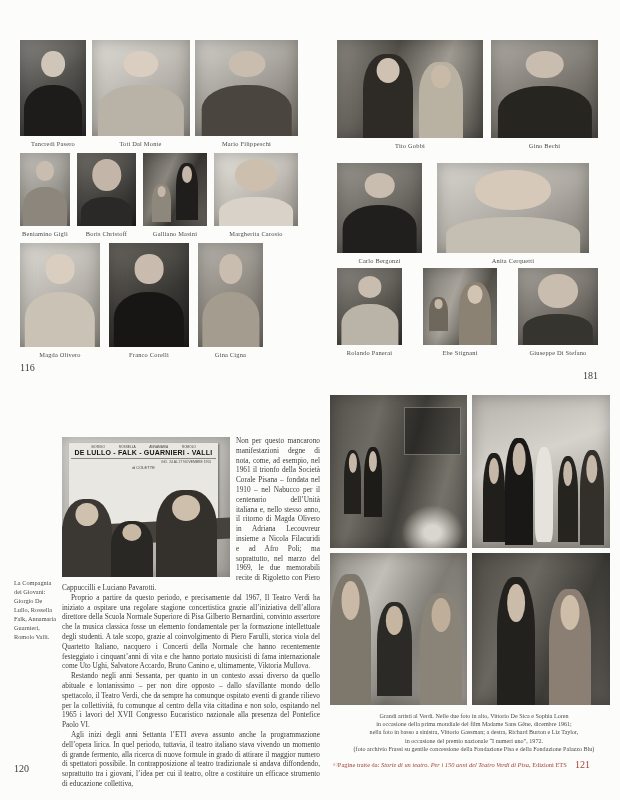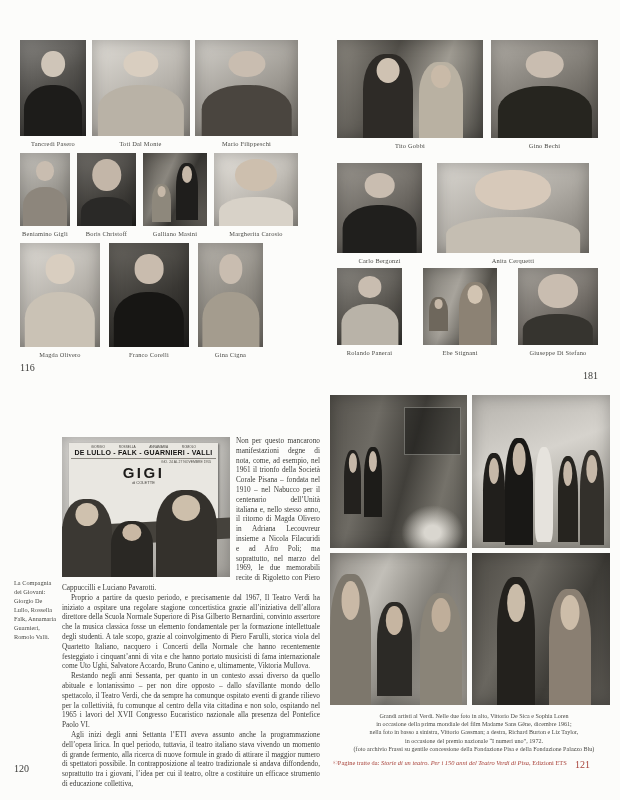--- a/index.html
+++ b/index.html
@@ -63,21 +63,21 @@
   .poster-names{font-size:7px;line-height:8.5px;font-weight:700;text-align:center;letter-spacing:.2px;color:#161514;font-family:"Liberation Sans",sans-serif;border-bottom:.5px solid #8a8780;padding-bottom:1px}
   .poster-date{font-size:3.4px;line-height:5px;text-align:right;padding-right:5px;color:#4a4843;font-family:"Liberation Sans",sans-serif;margin-top:1px}
   .poster-title{font-size:15px;line-height:15px;font-weight:700;letter-spacing:2.5px;text-align:center;color:#1c1b19;font-family:"Liberation Sans",sans-serif}
   .poster-sub{font-size:4px;line-height:5px;text-align:center;color:#3e3c38;font-family:"Liberation Sans",sans-serif}
   .poster-band{position:absolute;left:-3%;bottom:24%;width:106%;height:15%;background:#45423c;transform:rotate(-3deg)}
 
   
   .grid121{display:grid;grid-template-columns:137px 138px;grid-template-rows:153px 152px;gap:5px}
   .capcenter{font-size:6.1px;line-height:8.2px;color:#4a4a46;text-align:center}
   .footer-red{
-    position:absolute;display:flex;justify-content:space-between;align-items:flex-start;
+    position:absolute;display:flex;justify-content:space-between;align-items:center;
     font-size:6.4px;color:#a8423a;
   }
   .footer-red .ital{font-style:italic}
 </style>
 </head>
 <body>
 
 <section class="page" style="left:20px;top:40px;width:278px">
   <div class="prow sb">
     <figure style="width:66px">
@@ -182,21 +182,20 @@
 </section>
 
 <section class="page" style="left:14px;top:436px;width:306px;height:340px">
 
   <div class="bodytext" style="position:absolute;left:48px;top:0;width:258px">
     <figure class="poster-photo">
       <div class="poster">
         <div class="poster-names-small">GIORGIO ROSSELLA ANNAMARIA ROMOLO</div>
         <div class="poster-names">DE LULLO - FALK - GUARNIERI - VALLI</div>
         <div class="poster-date">GIO. 24 AL 27 NOVEMBRE 1955</div>
-        <div class="poster-title">GIGI</div>
         <div class="poster-sub">di COLETTE</div>
       </div>
       <div class="poster-band"></div>
       <div class="fig-person" style="left:0;bottom:0;width:30%;height:56%;--suit:#3b3833;--skin:#cfc1ae"></div>
       <div class="fig-person" style="left:29%;bottom:0;width:25%;height:40%;--suit:#2a2824;--skin:#c9b8a4"></div>
       <div class="fig-person" style="left:56%;bottom:0;width:36%;height:62%;--suit:#34312c;--skin:#cdbfab"></div>
     </figure>
     <p>Non per questo mancarono manifestazioni degne di nota, come, ad esempio, nel 1961 il trionfo della Società Corale Pisana – fondata nel 1910 – nel Nabucco per il centenario dell’Unità italiana e, nello stesso anno, il ritorno di Magda Olivero in Adriana Lecouvreur insieme a Nicola Filacuridi e ad Afro Poli; ma soprattutto, nel marzo del 1969, le due memorabili recite di Rigoletto con Piero Cappuccilli e Luciano Pavarotti.</p>
     <p>Proprio a partire da questo periodo, e precisamente dal 1967, Il Teatro Verdi ha iniziato a ospitare una regolare stagione concertistica grazie all’iniziativa dell’allora direttore della Scuola Normale Superiore di Pisa Gilberto Bernardini, convinto assertore che la musica classica fosse un elemento fondamentale per la formazione intellettuale degli studenti. A tale scopo, grazie al coinvolgimento di Piero Farulli, storica viola del Quartetto Italiano, nacquero i Concerti della Normale che hanno recentemente festeggiato i cinquant’anni di vita e che hanno portato musicisti di fama internazionale come Uto Ughi, Salvatore Accardo, Bruno Canino e, ultimamente, Viktoria Mullova.</p>
     <p>Restando negli anni Sessanta, per quanto in un contesto assai diverso da quello abituale e lontanissimo – per non dire opposto – dallo sfavillante mondo dello spettacolo, il Teatro Verdi, che da sempre ha comunque ospitato eventi di grande rilievo per la collettività, fu comunque al centro della vita cittadina e non solo, ospitando nel 1965 i lavori del XVII Congresso Eucaristico nazionale alla presenza del Pontefice Paolo VI.</p>

